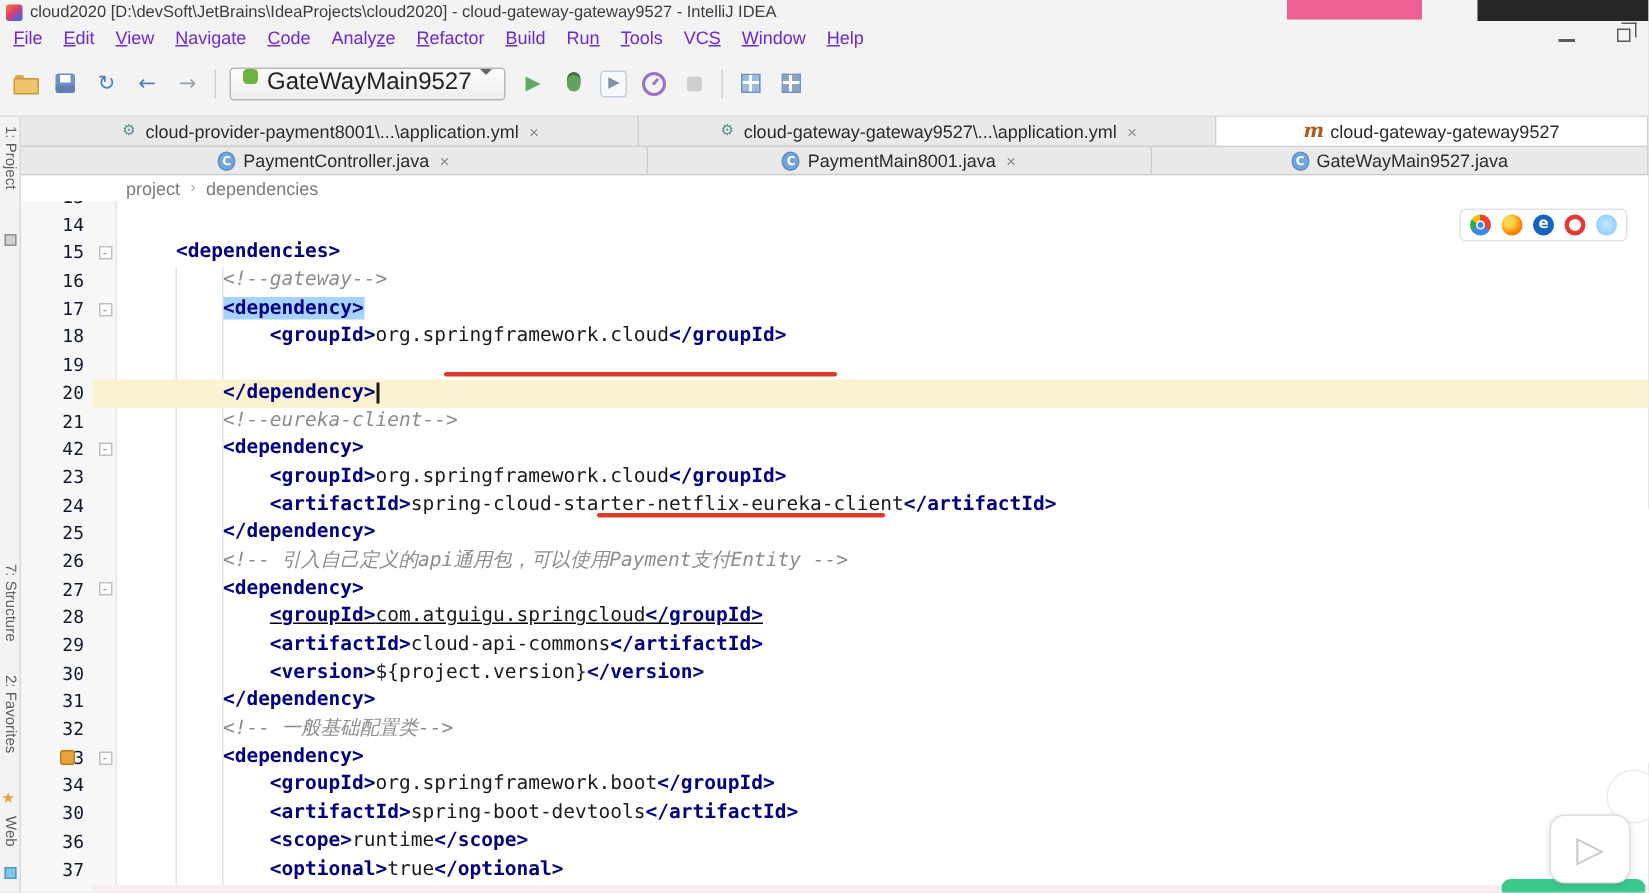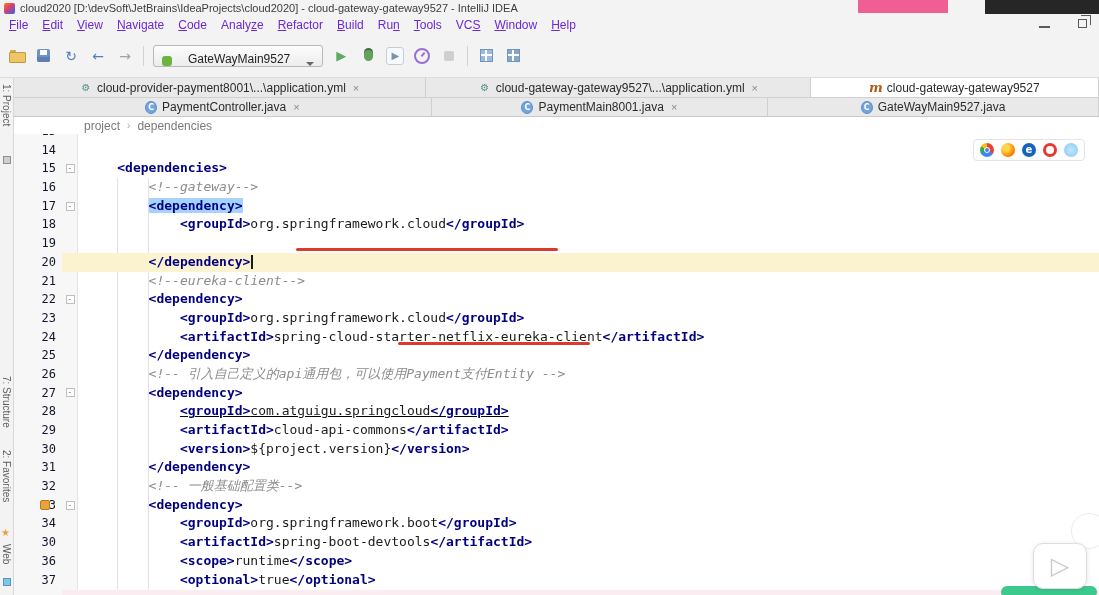--- a/index.html
+++ b/index.html
@@ -39,22 +39,22 @@
   .ic-run::before{content:"▶";font-size:13px;color:#5fa865}
   .ic-debug::before{content:"";width:9px;height:11px;background:#63a15c;border-radius:5px;box-shadow:0 -2px 0 #3f6f3a}
   .ic-coverage{border:1px solid #c3ced8;border-radius:3px;background:#f7fafc}
   .ic-coverage::before{content:"▶";font-size:10px;color:#7e93a8}
   .ic-profiler::before{content:"";width:12px;height:12px;border:2px solid #9a6fd0;border-radius:50%}
   .ic-profiler::after{content:"";position:absolute;width:2px;height:5px;background:#9a6fd0;left:9px;top:5px;transform:rotate(40deg)}
   .ic-stop::before{content:"";width:10px;height:10px;background:#cfcfcf;border-radius:2px}
   .ic-project-structure::before,.ic-settings::before{content:"";width:13px;height:13px;background-color:#9db9dc;box-shadow:inset 0 0 0 1px #6f94c0;
     background-image:linear-gradient(to right,transparent 5px,#fff 5px,#fff 7px,transparent 7px),linear-gradient(to bottom,transparent 5px,#fff 5px,#fff 7px,transparent 7px)}
   .ic-settings::before{background-color:#8aa4c4}
-  .run-combo{display:flex;align-items:flex-end;gap:16px;height:22px;padding:0 8px;min-width:122px;
-    background:linear-gradient(#fdfdfd,#ececec);border:1px solid #b8b8b8;border-radius:3px;font-size:12px;color:#222;flex:none}
+  .run-combo{display:flex;align-items:flex-start;gap:6px;height:22px;padding:0 8px;min-width:122px;
+    background:linear-gradient(#fdfdfd,#ececec);border:1px solid #b8b8b8;border-radius:3px;font-size:16px;color:#222;flex:none}
   .combo-dot{width:10px;height:10px;border-radius:3px;background:#6db33f;flex:none}
   .combo-caret{width:0;height:0;border-left:4px solid transparent;border-right:4px solid transparent;border-top:4px solid #666;margin-left:auto}
 
   
   .main-row{display:flex;height:517px}
   .stripe{width:14px;background:#f3f3f3;border-right:1px solid #d8d8d8;position:relative;flex:none}
   .vlabel{position:absolute;left:1px;writing-mode:vertical-rl;font-size:10px;color:#5f5f5f;white-space:nowrap;cursor:default}
   .star{position:absolute;left:1px}
   .star::before{content:"★";color:#e9a33c;font-size:10px}
   .stripe-ic{position:absolute;left:3px;width:8px;height:8px;border:1px solid #8f8f8f;background:#cfcfcf}
@@ -278,21 +278,21 @@
               <span class="ln">20</span>
               <span class="fold"></span>
               <span class="code-wrap"><span class="code" style="padding-left: 8ch;"><span class="tk tag">&lt;/dependency&gt;</span><span class="caret"></span></span></span>
             </div>
             <div class="line">
               <span class="ln">21</span>
               <span class="fold"></span>
               <span class="code-wrap"><span class="code" style="padding-left: 8ch;"><span class="tk comment">&lt;!--eureka-client--&gt;</span></span></span>
             </div>
             <div class="line">
-              <span class="ln">22</span>
+              <span class="ln">42</span>
               <span class="fold">
                 <span class="fold-box"></span>
               </span>
               <span class="code-wrap"><span class="code" style="padding-left: 8ch;"><span class="tk tag">&lt;dependency&gt;</span></span></span>
             </div>
             <div class="line">
               <span class="ln">23</span>
               <span class="fold"></span>
               <span class="code-wrap"><span class="code" style="padding-left: 12ch;"><span class="tk tag">&lt;groupId&gt;</span><span class="tk text">org.springframework.cloud</span><span class="tk tag">&lt;/groupId&gt;</span></span></span>
             </div>

